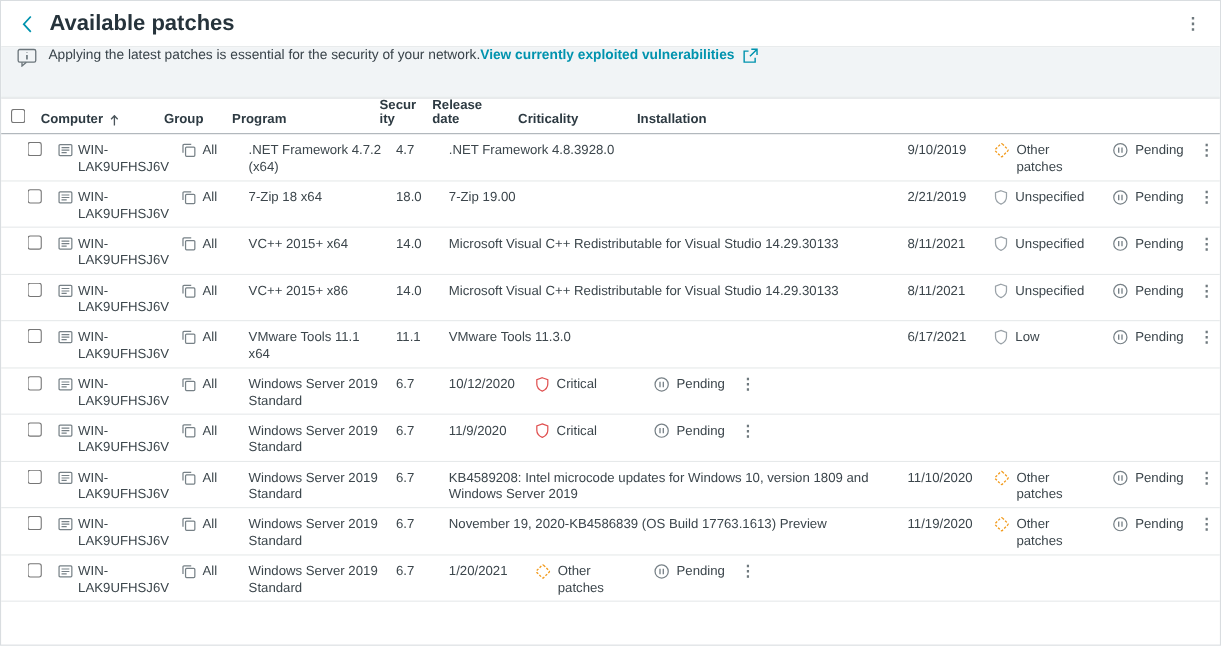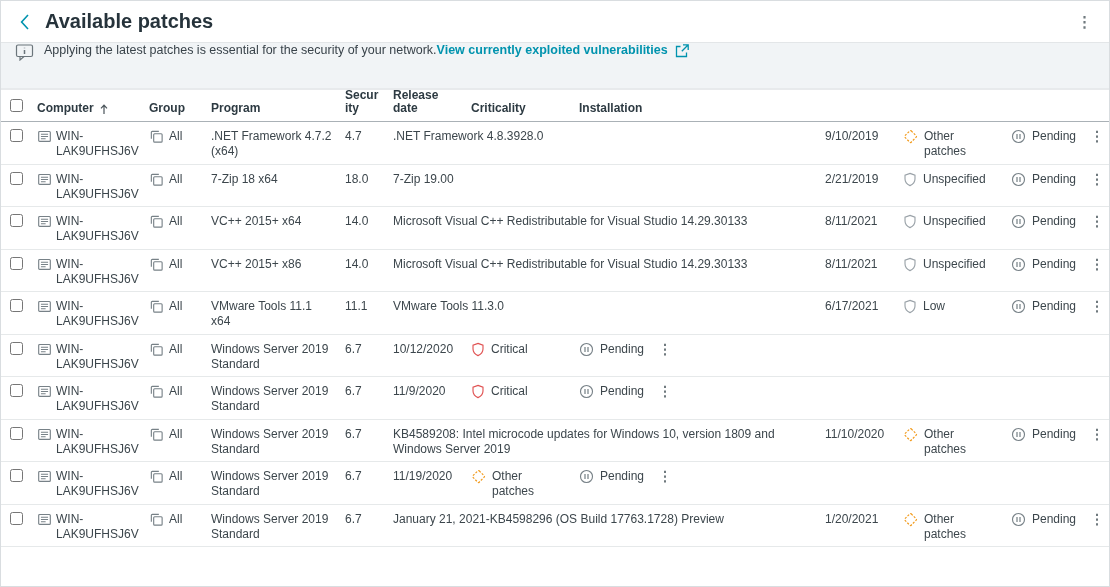--- a/index.html
+++ b/index.html
@@ -51,21 +51,21 @@
   .c-version{width:48px;overflow-wrap:anywhere;}
   .c-patch{flex:1 1 auto;min-width:0;padding-right:12px;}
   .c-date{width:78px;}
   .c-crit{width:97px;display:flex;gap:6px;}
   .c-install{width:80px;display:flex;gap:6px;margin-left:11px;}
   .c-menu{width:24px;text-align:center;}
   .thead{display:flex;align-items:flex-end;height:33px;padding-bottom:6px;border-top:1px solid #e8eaec;border-bottom:1px solid #aab1b6;font-weight:bold;color:var(--head-text);}
   .thead .cell{font-weight:bold;line-height:13px;}
   .thead .c-computer{align-items:flex-end;}
   .sort{color:#4a545a;margin-left:2px;}
-  .tr{display:flex;align-items:flex-start;height:42.5px;overflow:hidden;padding-top:7px;border-bottom:1px solid var(--line);}
+  .tr{display:flex;align-items:flex-start;height:42.5px;overflow:hidden;padding-top:7px;border-bottom:1px solid var(--line);padding-left:15px;}
   .row-ic{color:var(--icon-gray);flex:0 0 auto;margin-top:0;}
   .tr .kebab{font-size:14px;padding:0 4px;}
   
   .patch-wrap{display:none;color:var(--warning);}
   .lvl-other .patch-wrap{display:block;}
   .shield-wrap{color:var(--muted);}
   .lvl-critical .shield-wrap{color:var(--critical);}
   .lvl-low .shield-wrap,.lvl-unspecified .shield-wrap{color:var(--muted);}
 </style>
 </head>
@@ -488,20 +488,21 @@
       <span class="row-ic">
         <svg width="15" height="15" viewBox="0 0 16 16">
               <rect x="5" y="5" width="9" height="9" rx="1" fill="none" stroke="currentColor" stroke-width="1.2"></rect>
               <path d="M2.5 10.5 v-7 a1 1 0 0 1 1 -1 h7" fill="none" stroke="currentColor" stroke-width="1.2"></path>
             </svg>
       </span>
       <span>All</span>
     </div>
     <div class="cell c-program">Windows Server 2019 Standard</div>
     <div class="cell c-version">6.7</div>
+    <div class="cell c-patch">November 19, 2020-KB4586839 (OS Build 17763.1613) Preview</div>
     <div class="cell c-date">11/19/2020</div>
     <div class="cell c-crit lvl-other">
 
       <span class="patch-wrap">
         <svg width="15" height="15" viewBox="0 0 16 16">
               <rect x="3.2" y="3.2" width="9.6" height="9.6" rx="1" fill="none" stroke="currentColor" stroke-width="1.3" stroke-dasharray="2.3 1.6" transform="rotate(45 8 8)"></rect>
             </svg>
       </span>
       <span>Other patches</span>
     </div>
@@ -531,21 +532,20 @@
       <span class="row-ic">
         <svg width="15" height="15" viewBox="0 0 16 16">
               <rect x="5" y="5" width="9" height="9" rx="1" fill="none" stroke="currentColor" stroke-width="1.2"></rect>
               <path d="M2.5 10.5 v-7 a1 1 0 0 1 1 -1 h7" fill="none" stroke="currentColor" stroke-width="1.2"></path>
             </svg>
       </span>
       <span>All</span>
     </div>
     <div class="cell c-program">Windows Server 2019 Standard</div>
     <div class="cell c-version">6.7</div>
-    <div class="cell c-patch">January 21, 2021-KB4598296 (OS Build 17763.1728) Preview</div>
     <div class="cell c-date">1/20/2021</div>
     <div class="cell c-crit lvl-other">
 
       <span class="patch-wrap">
         <svg width="15" height="15" viewBox="0 0 16 16">
               <rect x="3.2" y="3.2" width="9.6" height="9.6" rx="1" fill="none" stroke="currentColor" stroke-width="1.3" stroke-dasharray="2.3 1.6" transform="rotate(45 8 8)"></rect>
             </svg>
       </span>
       <span>Other patches</span>
     </div>

